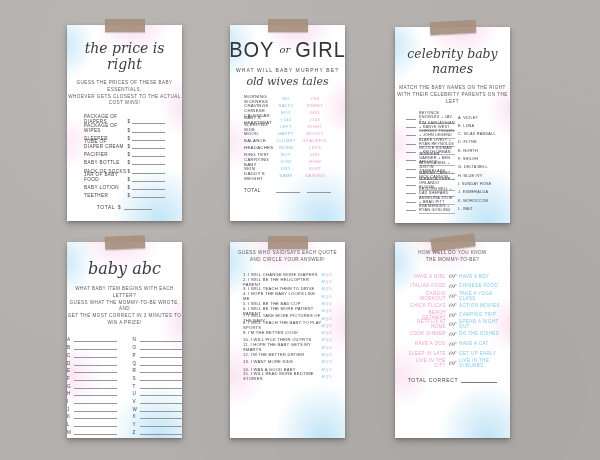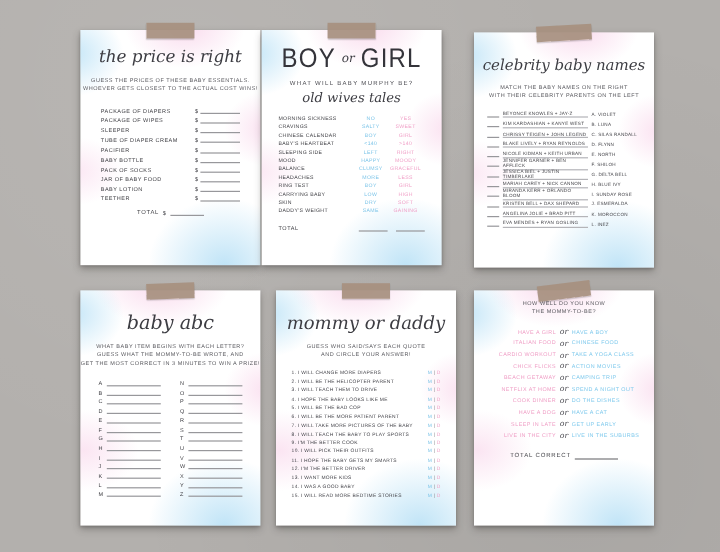--- a/index.html
+++ b/index.html
@@ -1,36 +1,36 @@
 <!DOCTYPE html>
 <html><head>
 <meta charset="utf-8">
 <style>
   html,body{margin:0;padding:0}
   .stage{position:relative;width:600px;height:460px;background:#b3b0ad;overflow:hidden;
     font-family:"Liberation Sans",sans-serif;
     background-image:radial-gradient(circle at 25% 15%,rgba(255,255,255,.07),rgba(255,255,255,0) 55%),
                      radial-gradient(circle at 80% 85%,rgba(0,0,0,.06),rgba(0,0,0,0) 60%);}
-  .card{position:absolute;width:150px;height:196px;
+  .card{position:absolute;width:115px;height:196px;
     box-shadow:0 3px 6px rgba(55,53,51,.38),0 1px 2px rgba(55,53,51,.25);
     background:
       radial-gradient(ellipse 62% 42% at 80% 100%,rgba(141,206,240,.55),rgba(141,206,240,0) 68%),
       radial-gradient(ellipse 40% 26% at -4% 10%,rgba(141,206,240,.5),rgba(141,206,240,0) 70%),
       radial-gradient(ellipse 48% 26% at 58% -2%,rgba(243,178,217,.48),rgba(243,178,217,0) 70%),
       radial-gradient(ellipse 32% 22% at 103% 42%,rgba(243,178,217,.38),rgba(243,178,217,0) 72%),
       radial-gradient(ellipse 36% 20% at -2% 60%,rgba(243,178,217,.3),rgba(243,178,217,0) 72%),
       #fff;}
   .wc2{background:
       radial-gradient(ellipse 62% 42% at 80% 100%,rgba(141,206,240,.55),rgba(141,206,240,0) 68%),
       radial-gradient(ellipse 40% 26% at -4% 10%,rgba(141,206,240,.5),rgba(141,206,240,0) 70%),
       radial-gradient(ellipse 55% 28% at 45% -4%,rgba(243,178,217,.5),rgba(243,178,217,0) 70%),
       radial-gradient(ellipse 32% 22% at 103% 42%,rgba(243,178,217,.38),rgba(243,178,217,0) 72%),
       radial-gradient(ellipse 42% 24% at 2% 68%,rgba(243,178,217,.34),rgba(243,178,217,0) 72%),
       #fff;}
-  .c1{left:67px;top:25px}.c2{left:218px;top:25px}.c3{left:395px;top:27px}
+  .c1{left:67px;top:25px}.c2{left:230px;top:25px}.c3{left:395px;top:27px}
   .c4{left:67px;top:242px}.c5{left:230px;top:242px}.c6{left:395px;top:242px}
   .tape{position:absolute;top:-6px;left:50%;width:40px;height:13px;
     background:rgba(167,144,127,.93);box-shadow:0 1px 1px rgba(0,0,0,.18)}
   .t0{transform:translateX(-50%)}
   .t1{transform:translateX(-50%) rotate(-3deg);width:46px}
   .t2{transform:translateX(-50%) rotate(-2deg)}
   .t3{transform:translateX(-50%) rotate(-7deg);width:44px}
   .script{font-family:"DejaVu Serif",serif;font-style:italic;color:#3c3c42}
   .title{text-align:center}
   .sub{font-size:4.6px;line-height:6.8px;letter-spacing:.45px;color:#5b5b60;text-align:center}
@@ -514,21 +514,20 @@
           <div class="arow">
             <span class="alet">Z</span>
             <span class="aln"></span>
           </div>
         </div>
     </div>
   </div>
 
   <div class="card c5 wc2">
     <div class="tape t0"></div>
-    <div class="title script">mommy or daddy</div>
     <div class="sub">
       <div>GUESS WHO SAID/SAYS EACH QUOTE</div>
       <div>AND CIRCLE YOUR ANSWER!</div>
     </div>
     <div class="mlist">
 
         <div class="mrow">
           <span class="mq">1. I WILL CHANGE MORE DIAPERS</span>
           <span class="mans">
             <span class="mm">M</span>

